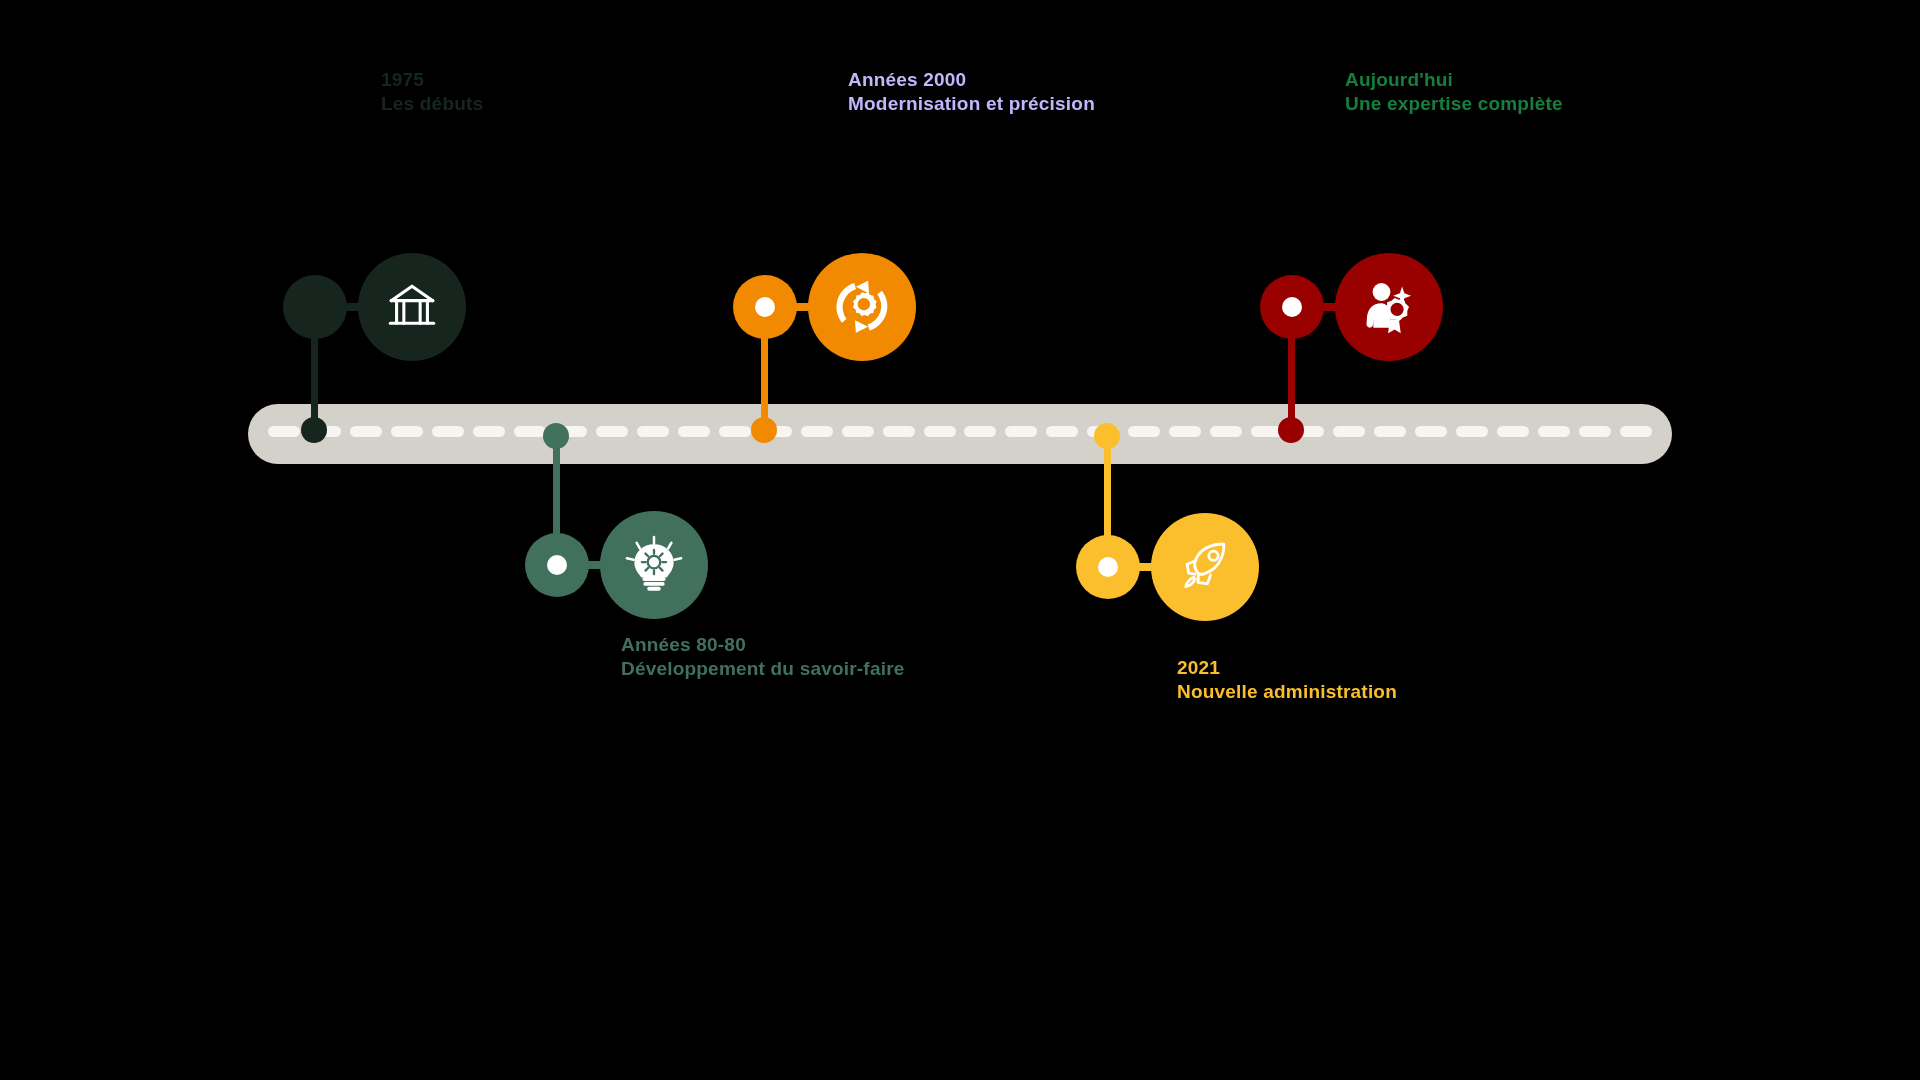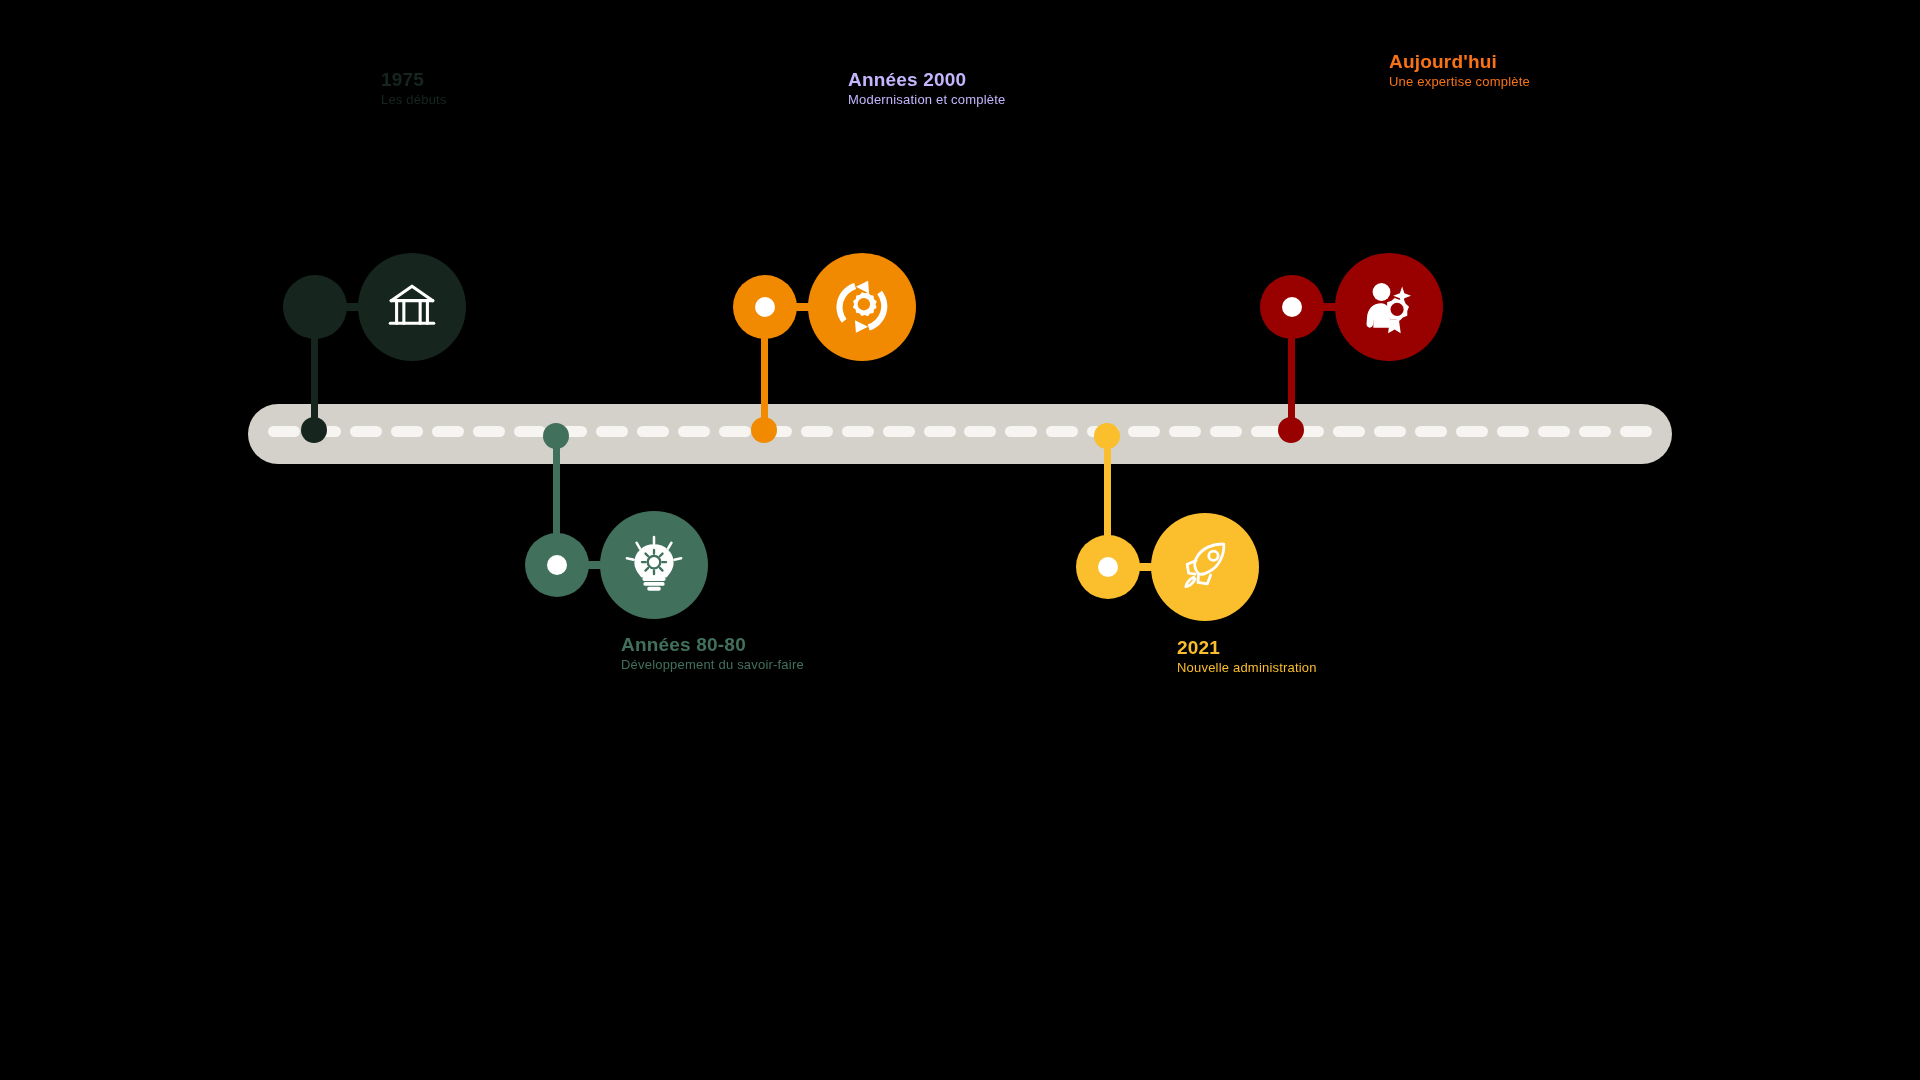--- a/index.html
+++ b/index.html
@@ -105,22 +105,22 @@
     position: absolute;
     line-height: 1.28;
     white-space: nowrap;
   }
   .label .year {
     font-size: 19px;
     font-weight: bold;
     letter-spacing: 0.2px;
   }
   .label .desc {
-    font-size: 13px;
-    font-weight: normal;
+    font-size: 19px;
+    font-weight: bold;
     letter-spacing: 0.2px;
   }
 </style>
 </head>
 <body>
 
 <div id="stage">
 
   <div class="road"></div>
   <div class="road-dashes" id="road-dashes">
@@ -247,21 +247,21 @@
                      L46.4 29.2 L47.6 32.6 L44.7 34.8 L44.2 38.4 L40.6 38.9 L38.3 41.8 L35 40.5
                      L31.5 41.6 L29.3 38.7 L25.7 38.2 L25.2 34.6 L22.3 32.4 L23.6 29 L22.5 25.6
                      L25.4 23.4 L25.9 19.8 L29.5 19.3 Z"></path>
           </g>
           <circle cx="34" cy="29" r="6.6" fill="#f18a00"></circle>
         </svg>
       </span>
     </div>
     <div class="label" style="left:848px; top:68px; color:#c4b5fd;">
       <div class="year">Années 2000</div>
-      <div class="desc">Modernisation et complète</div>
+      <div class="desc">Modernisation et précision</div>
     </div>
   </div>
 
   <div class="milestone">
     <div class="stem" style="left:1104px; top:432px; height:142px; background:#fbbe2c;"></div>
     <div class="road-dot" style="left:1094px; top:423px; background:#fbbe2c;"></div>
     <div class="connector" style="left:1133px; top:563px; width:60px; background:#fbbe2c;"></div>
     <div class="hub" style="left:1076px; top:535px; background:#fbbe2c;">
       <div class="hub-inner"></div>
     </div>
@@ -273,21 +273,21 @@
           <circle cx="41" cy="20" r="5"></circle>
 
           <path d="M22.5 25 L13 29 L14.5 38.5 L21.5 39.5"></path>
 
           <path d="M25 41 L24.5 48.5 L34.5 50 L38 40.5"></path>
 
           <path d="M20 43 C14 45 11.5 51.5 11.5 53 C13 53 19.5 50.5 21.5 44.5"></path>
         </svg>
       </span>
     </div>
-    <div class="label" style="left:1177px; top:636px; color:#fbbe2c;">
+    <div class="label" style="left:1177px; top:656px; color:#fbbe2c;">
       <div class="year">2021</div>
       <div class="desc">Nouvelle administration</div>
     </div>
   </div>
 
   <div class="milestone">
     <div class="stem" style="left:1288px; top:300px; height:140px; background:#990000;"></div>
     <div class="road-dot" style="left:1278px; top:417px; background:#990000;"></div>
     <div class="connector" style="left:1317px; top:303px; width:60px; background:#990000;"></div>
     <div class="hub" style="left:1260px; top:275px; background:#990000;">
@@ -307,19 +307,19 @@
 
           <path d="M33 45 L31 60 L38 56 L44.5 60 L42.5 45 Z"></path>
 
           <path d="M38 22.5 L42.8 24.2 L47.8 23.6 L49.6 28.3 L53.3 31.6 L51.5 36.3 L51.5 41.4
                    L46.8 43.2 L43.3 46.7 L38.6 44.9 L33.5 45 L31.7 40.3 L28.2 36.8 L30 32.1
                    L30 27 L34.7 25.2 Z"></path>
           <circle cx="40.6" cy="34.5" r="7" fill="#990000"></circle>
         </svg>
       </span>
     </div>
-    <div class="label" style="left:1345px; top:50px; color:#f97316;margin-left:44px;">
+    <div class="label" style="left:1345px; top:68px; color:#15803d;">
       <div class="year">Aujourd'hui</div>
       <div class="desc">Une expertise complète</div>
     </div>
   </div>
 
 </div>
 
 </body></html>

